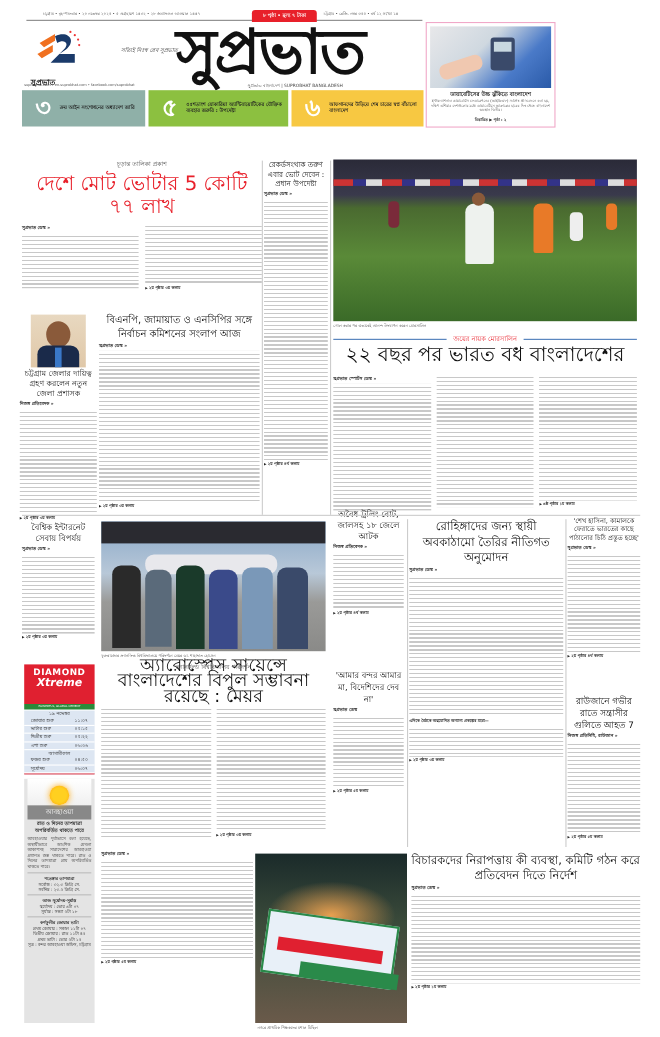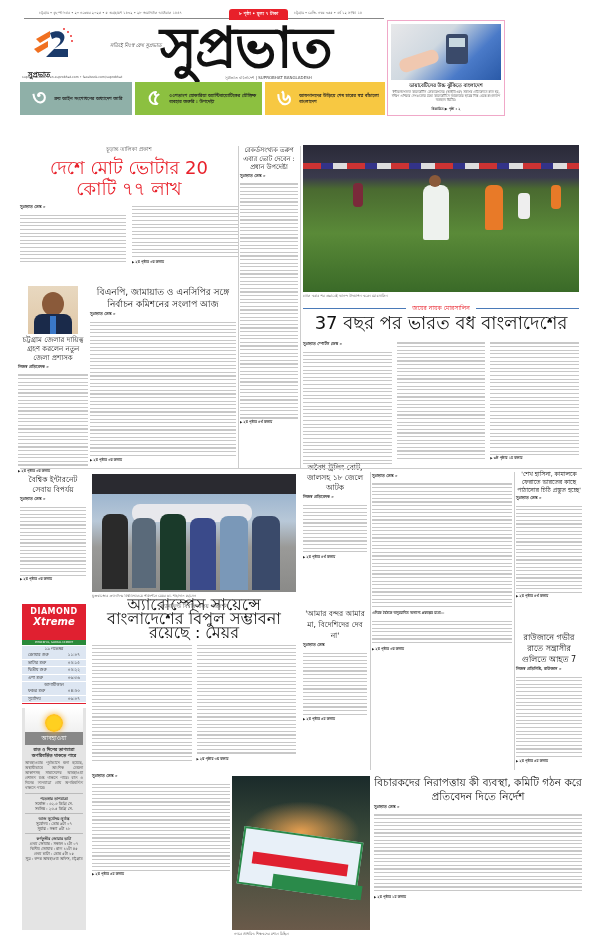--- a/index.html
+++ b/index.html
@@ -69,21 +69,21 @@
     <div class="abs" style="left:55px;top:10px;width:22px;height:30px;background:#3a4a6a;border-radius:3px"></div>
     <div class="abs" style="left:58px;top:14px;width:16px;height:9px;background:#c8d8e0"></div>
   </div>
   <div style="text-align:center;font-size:5px;font-weight:bold;margin-top:2px">ডায়াবেটিসের উচ্চ ঝুঁকিতে বাংলাদেশ</div>
   <div style="text-align:center;font-size:3.3px;line-height:4.2px;color:#333;height:17px;overflow:hidden">ইন্টারন্যাশনাল ডায়াবেটিস ফেডারেশনের (আইডিএফ) সর্বশেষ প্রতিবেদনে বলা হয়, দক্ষিণ এশিয়ার দেশগুলোর মধ্যে ডায়াবেটিসে আক্রান্তের হারের দিক থেকে বাংলাদেশ অবস্থান দ্বিতীয়।</div>
   <div style="text-align:center;font-size:3.5px;font-weight:bold">বিস্তারিত ▶ পৃষ্ঠা : ২</div>
 </div>
 
 <div class="abs" style="left:20px;top:146px;width:218px">
   <div class="hd" style="font-size:5.5px;color:#555">চূড়ান্ত তালিকা প্রকাশ</div>
-  <div class="hd" style="font-size:18px;line-height:21px;color:#e8202a;margin:3px 8px 4px">দেশে মোট ভোটার 20 কোটি ৭৭ লাখ</div>
+  <div class="hd" style="font-size:18px;line-height:21px;color:#e8202a;margin:3px 8px 4px">দেশে মোট ভোটার 5 কোটি ৭৭ লাখ</div>
   <div style="display:flex;gap:6px">
     <div style="flex:1">
       <div class="byline">সুপ্রভাত ডেস্ক »</div>
       <div style="height:50px">
           <span class="filler"></span>
         </div>
     </div>
     <div style="flex:1">
       <div style="height:56px">
           <span class="filler"></span>
@@ -110,21 +110,21 @@
   <div class="abs" style="left:215px;top:48px;width:12px;height:26px;background:#eee;border-radius:4px"></div>
   <div class="abs" style="left:248px;top:40px;width:10px;height:24px;background:#e87a28;border-radius:4px"></div>
   <div class="abs" style="left:50px;top:38px;width:10px;height:24px;background:#7a2a3a;border-radius:4px"></div>
 </div>
 <div class="abs tiny" style="left:303px;top:294px">গোল করার পর এভাবেই আনন্দ উদযাপন করেন মোরসালিন</div>
 <div class="abs" style="left:303px;top:303px;width:276px;display:flex;align-items:center;gap:6px">
   <div style="flex:1;height:1.5px;background:#4a7ab8"></div>
   <span style="font-size:6px;color:#e8202a">জয়ের নায়ক মোরসালিন</span>
   <div style="flex:1;height:1.5px;background:#4a7ab8"></div>
 </div>
-<div class="abs hd" style="left:303px;top:312px;width:276px;font-size:18px;line-height:22px">37 বছর পর ভারত বধ বাংলাদেশের</div>
+<div class="abs hd" style="left:303px;top:312px;width:276px;font-size:18px;line-height:22px">২২ বছর পর ভারত বধ বাংলাদেশের</div>
 <div class="abs" style="left:303px;top:340px;width:276px;display:flex;gap:5px">
   <div style="flex:1">
       <div class="byline">সুপ্রভাত স্পোর্টস ডেস্ক »</div>
       <div style="height:115px">
         <span class="filler"></span>
       </div>
     </div>
   <div style="flex:1">
       <div style="height:121px">
         <span class="filler"></span>
@@ -283,20 +283,21 @@
 <div class="abs" style="left:303px;top:608px;width:64px">
   <div class="hd" style="font-size:7.5px;line-height:11px">'আমার বন্দর আমার মা, বিদেশিদের দেব না'</div>
   <div class="byline">সুপ্রভাত ডেস্ক</div>
   <div style="height:66px">
       <span class="filler"></span>
     </div>
   <div class="more">২য় পৃষ্ঠার ৫ম কলাম</div>
 </div>
 
 <div class="abs" style="left:372px;top:472px;width:140px">
+  <div class="hd" style="font-size:10.5px;line-height:14px">রোহিঙ্গাদের জন্য স্থায়ী অবকাঠামো তৈরির নীতিগত অনুমোদন</div>
   <div class="byline">সুপ্রভাত ডেস্ক »</div>
   <div style="height:128px">
       <span class="filler"></span>
     </div>
   <div class="byline" style="font-size:3.6px">এদিকে বৈঠকে অনুমোদিত অন্যান্য প্রকল্পের মধ্যে—</div>
   <div style="height:28px">
       <span class="filler"></span>
     </div>
   <div class="more">২য় পৃষ্ঠার ৩য় কলাম</div>
 </div>

